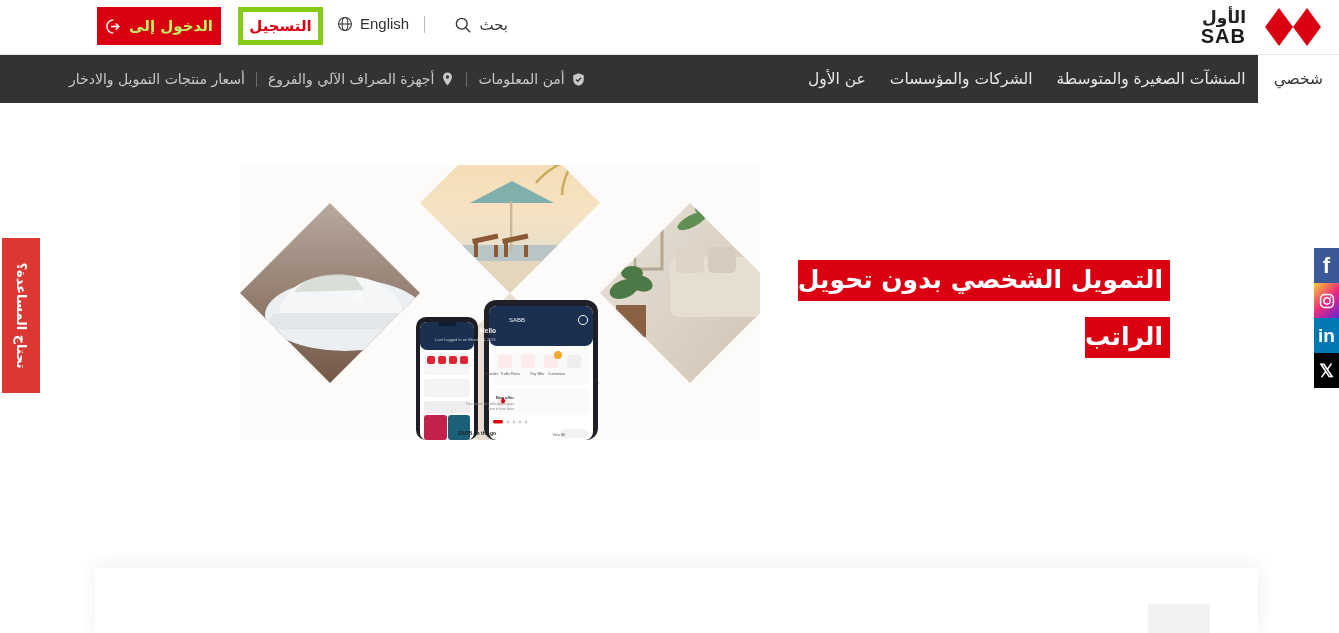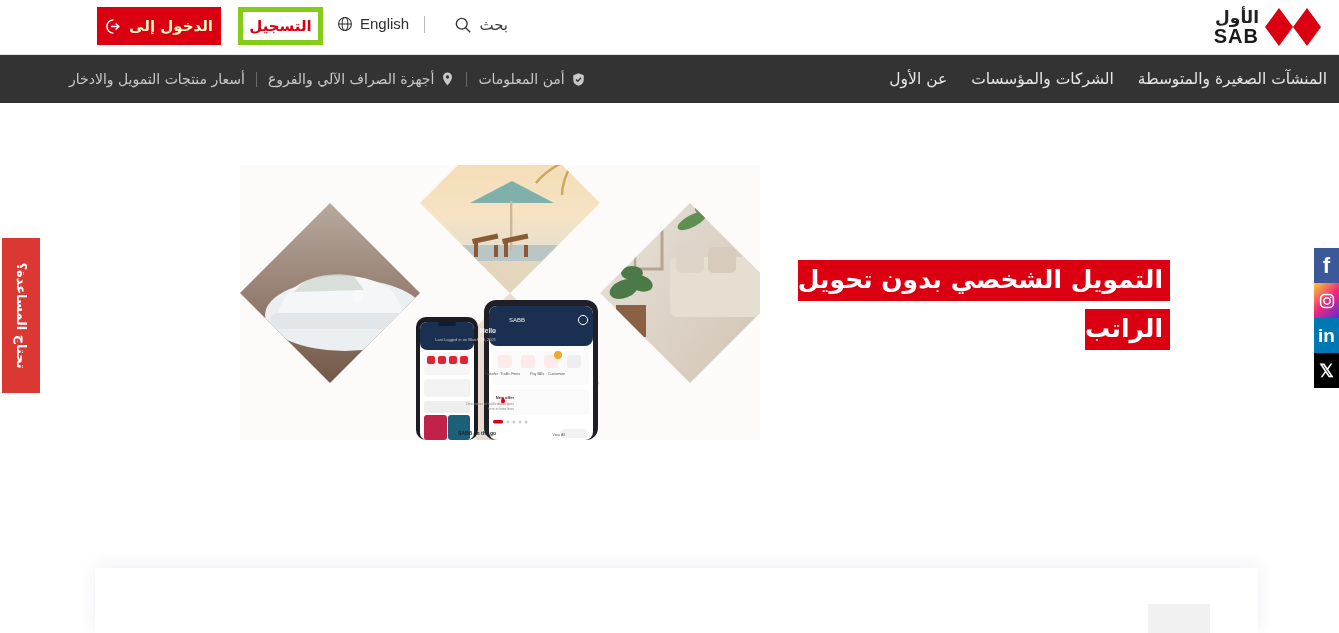--- a/index.html
+++ b/index.html
@@ -11,21 +11,21 @@
   }
   .page { position: relative; width: 1339px; height: 633px; background: #fff; }
 
   
   .utility-bar {
     position: absolute; top: 0; left: 0; width: 1339px; height: 55px;
     background: #ffffff; border-bottom: 1px solid #e8e8e8;
   }
   .brand {
     position: absolute; top: 8px; right: 18px;
-    display: flex; align-items: center; gap: 6px;
+    display: flex; align-items: center; gap: 19px;
   }
   .brand-mark { width: 56px; height: 38px; display: block; }
   .brand-words { line-height: 1.0; text-align: right; }
   .brand-ar { font-size: 17px; font-weight: 700; color: #222; letter-spacing: .2px; }
   .brand-en { font-size: 20px; font-weight: 800; color: #1a1a1a; letter-spacing: 1px;
               font-family: "Liberation Sans", sans-serif; }
   .search-link {
     display: flex; align-items: center; gap: 7px;
     font-size: 15px; color: #333; cursor: pointer;
     margin-right: 0; margin-left: 0;
@@ -46,21 +46,21 @@
     position: absolute; left: 238px; top: 7px;
     width: 85px; height: 38px;
     border: 5px solid #84cc16; background: #fff; color: #db0011;
     font-size: 15px; font-weight: 700; cursor: pointer;
     display: flex; align-items: center; justify-content: center;
     font-family: "DejaVu Sans", sans-serif;
   }
   .btn-login {
     position: absolute; left: 97px; top: 7px;
     width: 124px; height: 38px;
-    background: #db0011; color: #fef9c3; border: none;
+    background: #db0011; color: #bef264; border: none;
     font-size: 15px; font-weight: 700; cursor: pointer;
     display: flex; align-items: center; justify-content: center; gap: 7px;
     font-family: "DejaVu Sans", sans-serif;
     text-align: center;
   }
 
   
   .main-nav {
     position: absolute; top: 55px; left: 0; width: 1339px; height: 48px;
     background: #333333;
@@ -96,21 +96,21 @@
   .hero-head {
     position: absolute; left: 790px; top: 157px; width: 380px;
     text-align: left; direction: rtl;
   }
   .hl {
     display: inline-block; background: #db0011; color: #fff;
     font-size: 25px; font-weight: 800; line-height: 1.35;
     padding: 3px 7px 4px 0;
   }
   .hl-row { text-align: right; }
-  .hl-row2 { text-align: right; margin-top: 8px; }
+  .hl-row2 { text-align: right; margin-top: 16px; }
 
   
   .help-tab {
     position: absolute; left: 2px; top: 238px; width: 38px; height: 155px;
     background: #db3833; cursor: pointer;
     display: flex; align-items: center; justify-content: center;
   }
   .help-tab-text {
     transform: rotate(90deg); white-space: nowrap;
     color: #fff; font-size: 13px; font-weight: 600; direction: rtl;
@@ -185,20 +185,23 @@
       <span class="search-label">بحث</span>
       <svg width="18" height="18" viewBox="0 0 20 20">
         <circle cx="8.6" cy="8.6" r="6" fill="none" stroke="#333" stroke-width="1.5"></circle>
         <line x1="13" y1="13" x2="18" y2="18" stroke="#333" stroke-width="1.5"></line>
       </svg>
     </div>
   </div>
 
   <nav class="main-nav">
     <div class="nav-primary">
+      <div class="nav-item active">
+        <span>شخصي</span>
+      </div>
       <div class="nav-item">
         <span>المنشآت الصغيرة والمتوسطة</span>
       </div>
       <div class="nav-item">
         <span>الشركات والمؤسسات</span>
       </div>
       <div class="nav-item">
         <span>عن الأول</span>
       </div>
     </div>

